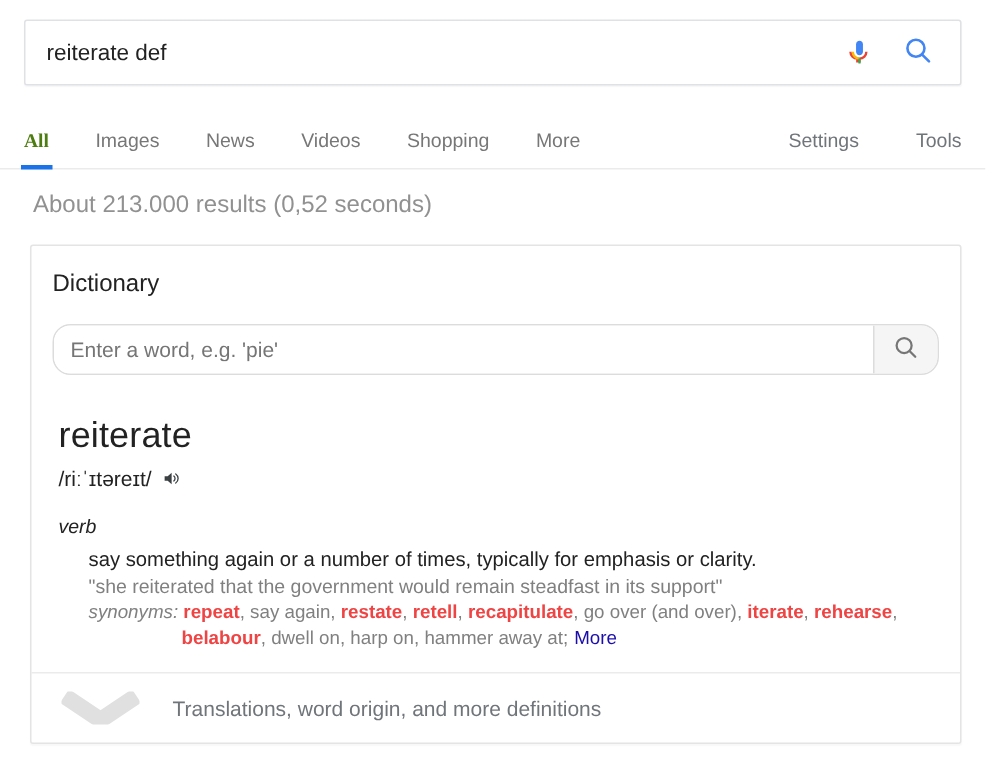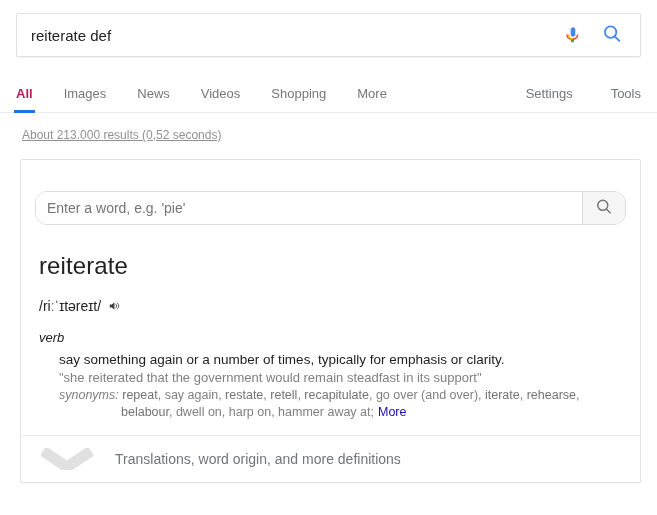--- a/index.html
+++ b/index.html
@@ -78,44 +78,44 @@
     font-size: 13px;
     color: #777777;
     padding: 0 0 11px 0;
     margin-right: 31px;
     cursor: pointer;
     position: relative;
     white-space: nowrap;
     line-height: 14px;
   }
   .nav-item.active {
-    color: #be185d;
+    color: #4d7c0f;
     font-weight: bold;
+    font-family: Liberation Serif, serif;
   }
   .nav-item.active::after {
     content: "";
     position: absolute;
     left: -2px;
     right: -2px;
     bottom: -1px;
     height: 3px;
     background: #1a73e8;
   }
   .nav-right .nav-item {
     margin-right: 0;
     margin-left: 38px;
     color: #70757a;
   }
 
   
   .result-stats {
-    font-size: 12px;
+    font-size: 16px;
     color: #919191;
     padding: 15px 0 0 22px;
-    text-decoration: underline;
   }
 
   
   .dict-card {
     margin: 17px 16px 0 20px;
     border: 1px solid #e4e4e4;
     border-radius: 2px;
     background: #fff;
     box-shadow: 0 1px 1px rgba(0,0,0,0.03);
   }
@@ -161,21 +161,21 @@
     font-size: 24px;
     line-height: 36px;
     color: #222;
     font-weight: normal;
     margin: 23px 0 0 4px;
     letter-spacing: 0.1px;
   }
   .phonetic-row {
     display: flex;
     align-items: center;
-    margin: 14px 0 0 4px;
+    margin: 2px 0 0 4px;
     gap: 6px;
   }
   .phonetic {
     font-size: 14px;
     color: #222;
   }
   .speaker-icon {
     width: 16px;
     height: 14px;
     display: block;
@@ -206,23 +206,24 @@
     font-size: 12.5px;
     line-height: 17px;
     color: #808080;
     margin-top: 1px;
   }
   .syn-label {
     font-style: italic;
     color: #808080;
   }
   .syn-link {
-    color: #737373;
+    color: #ef4444;
     cursor: pointer;
     text-decoration: none;
+    font-weight: bold;
   }
   .syn-plain { color: #808080; }
   .syn-indent {
     display: block;
     margin-left: 62px;
   }
   .more-link {
     color: #1a0dab;
     cursor: pointer;
     margin-left: 4px;
@@ -287,20 +288,21 @@
     <div class="nav-item">Settings</div>
     <div class="nav-item">Tools</div>
   </div>
 </div>
 
 <div class="result-stats">About 213.000 results (0,52 seconds)</div>
 
 <div class="dict-card">
   <div class="dict-inner">
 
+    <div class="dict-title">Dictionary</div>
 
     <div class="dict-search-row">
       <input class="dict-input" type="text" placeholder="Enter a word, e.g. 'pie'" style="">
       <button class="dict-search-btn">
         <span>
           <svg viewBox="0 0 24 24" width="20" height="20" xmlns="http://www.w3.org/2000/svg">
             <circle cx="10.5" cy="10" r="6" fill="none" stroke="#767676" stroke-width="1.8"></circle>
             <line x1="15" y1="14.6" x2="19.4" y2="19" stroke="#767676" stroke-width="1.8" stroke-linecap="round"></line>
           </svg>
         </span>

